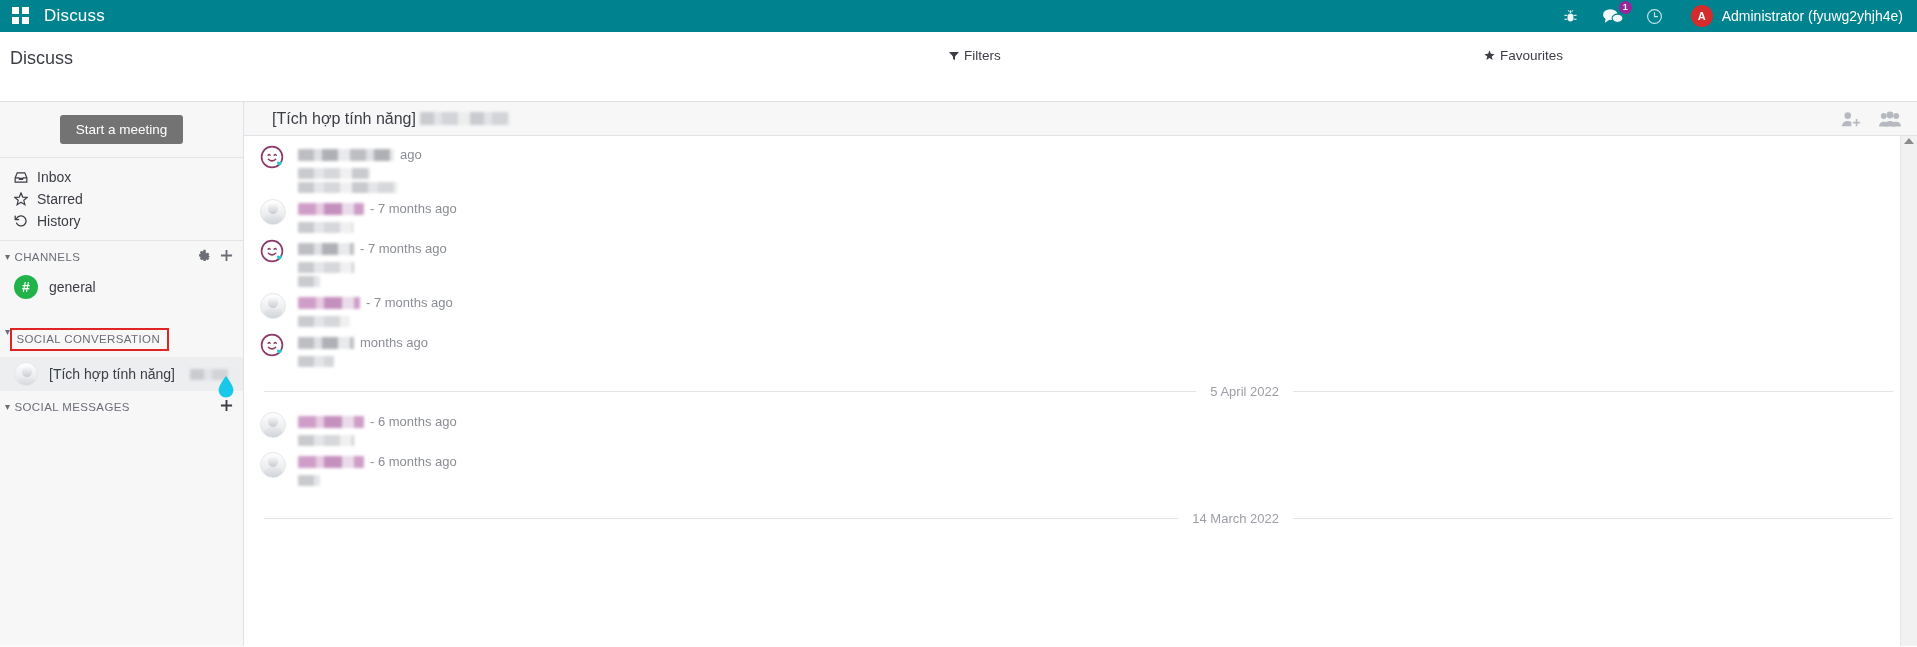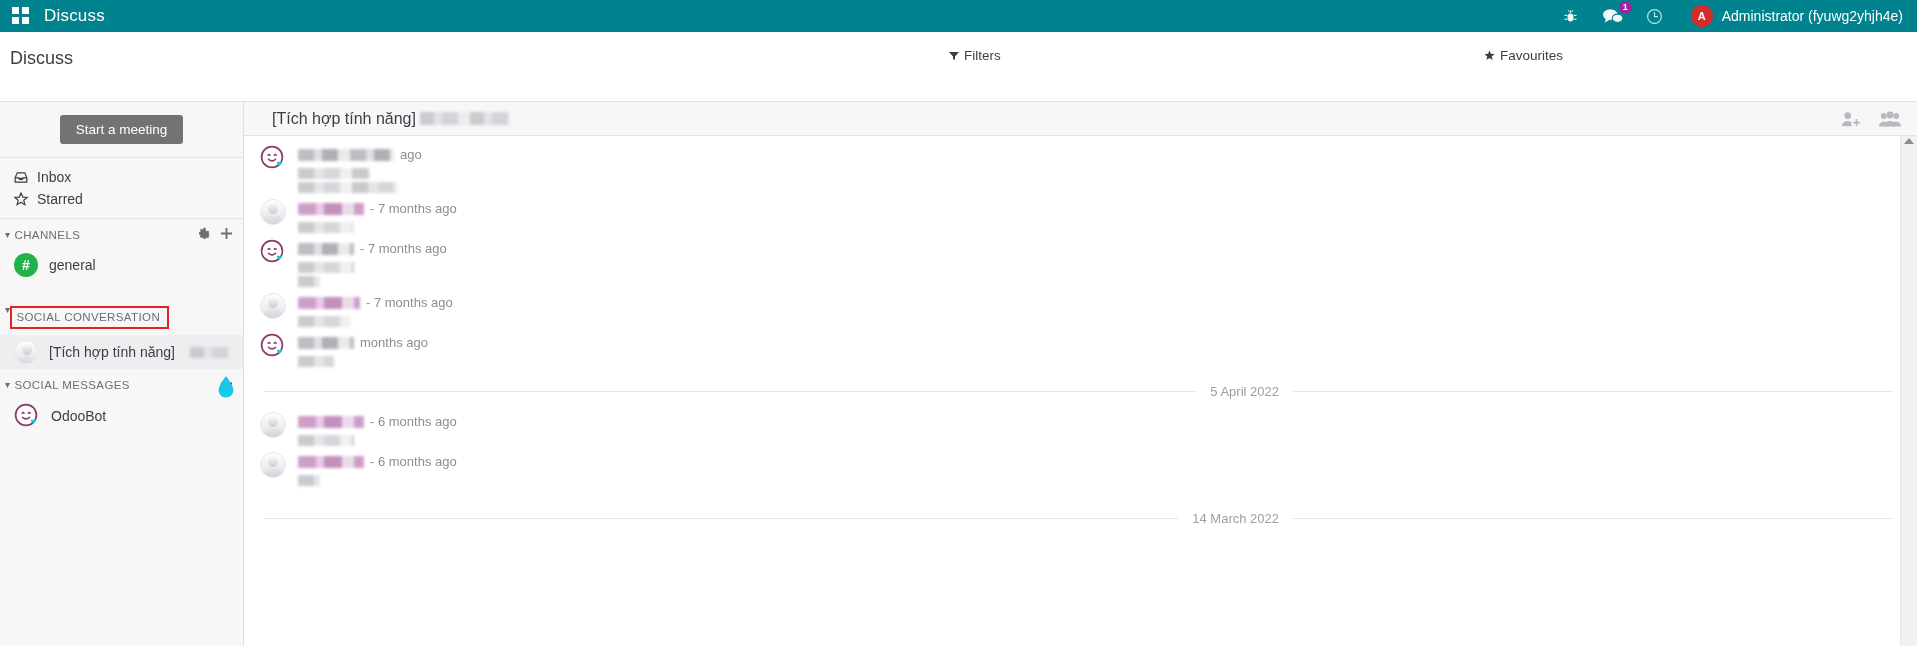--- a/index.html
+++ b/index.html
@@ -397,20 +397,29 @@
         <span>Inbox</span>
       </div>
       <div class="mbox">
         <span class="gi">
           <svg width="14" height="14" viewBox="0 0 14 14" fill="none" stroke="#3c3e45" stroke-width="1.2">
             <path d="M7 0.9 L8.75 5.1 L13.2 5.4 L9.8 8.3 L10.9 12.7 L7 10.3 L3.1 12.7 L4.2 8.3 L0.8 5.4 L5.25 5.1 Z"></path>
           </svg>
         </span>
         <span>Starred</span>
       </div>
+      <div class="mbox">
+        <span class="gi">
+          <svg width="14" height="14" viewBox="0 0 14 14" fill="none" stroke="#3c3e45" stroke-width="1.3">
+            <path d="M2.3 5.4 A5 5 0 1 1 2.6 9.2" stroke-linecap="round"></path>
+            <path d="M1.2 2.1 V5.6 H4.7" stroke-linecap="round" stroke-linejoin="round"></path>
+          </svg>
+        </span>
+        <span>History</span>
+      </div>
     </div>
 
     <div class="group-header">
       <span class="caret">▾</span>
       <span class="ghlabel">CHANNELS</span>
       <span class="gactions">
         <span>
           <svg width="13" height="13" viewBox="0 0 14 14" fill="#6b6e75">
             <path d="M7 4.6a2.4 2.4 0 100 4.8 2.4 2.4 0 000-4.8zm6.1 3.1l-1.3-.2a4.9 4.9 0 00-.4-1l.8-1-1.7-1.7-1 .8a4.9 4.9 0 00-1-.4L8.3.9H5.9l-.2 1.3a4.9 4.9 0 00-1 .4l-1-.8L2 3.5l.8 1a4.9 4.9 0 00-.4 1l-1.3.2v2.4l1.3.2c.1.36.24.7.4 1l-.8 1 1.7 1.7 1-.8c.32.17.65.3 1 .4l.2 1.3h2.4l.2-1.3c.35-.1.68-.23 1-.4l1 .8 1.7-1.7-.8-1c.17-.32.3-.65.4-1l1.3-.2V7.7z"></path>
           </svg>
@@ -446,32 +455,20 @@
       <span class="ghlabel">SOCIAL MESSAGES</span>
       <span class="gactions">
         <span>
           <svg width="13" height="13" viewBox="0 0 14 14" fill="#3c3e45">
               <path d="M6 1h2v5h5v2H8v5H6V8H1V6h5z"></path>
             </svg>
         </span>
       </span>
     </div>
 
-    <div class="chan-item">
-      <span class="bot-av">
-        <svg width="26" height="26" viewBox="0 0 26 26">
-          <circle cx="12" cy="12" r="10.4" fill="#fff" stroke="#8d3a69" stroke-width="1.7"></circle>
-          <path d="M8 10.3 q1.1 -1.5 2.2 0" stroke="#8d3a69" stroke-width="1.4" fill="none" stroke-linecap="round"></path>
-          <path d="M14.1 10.3 q1.1 -1.5 2.2 0" stroke="#8d3a69" stroke-width="1.4" fill="none" stroke-linecap="round"></path>
-          <path d="M8.4 14.2 q3.6 3.3 7.3 0" stroke="#8d3a69" stroke-width="1.5" fill="none" stroke-linecap="round"></path>
-          <path d="M19.4 17.2c1.1-1.4 3.1-.3 2.2 1.3-.55 1-2.2 2.3-2.2 2.3s-1.65-1.3-2.2-2.3c-.9-1.6 1.1-2.7 2.2-1.3z" fill="#1ec7d4"></path>
-        </svg>
-      </span>
-      <span>OdooBot</span>
-    </div>
 
     <div id="drop-cursor">
       <svg width="18" height="24" viewBox="0 0 18 24">
         <path d="M9 1 C9 1 16.4 10.2 16.4 15.1 C16.4 19.6 13 22.6 9 22.6 C5 22.6 1.6 19.6 1.6 15.1 C1.6 10.2 9 1 9 1 Z" fill="#19c8e8"></path>
       </svg>
     </div>
   </div>
 
   <div id="main">
 

